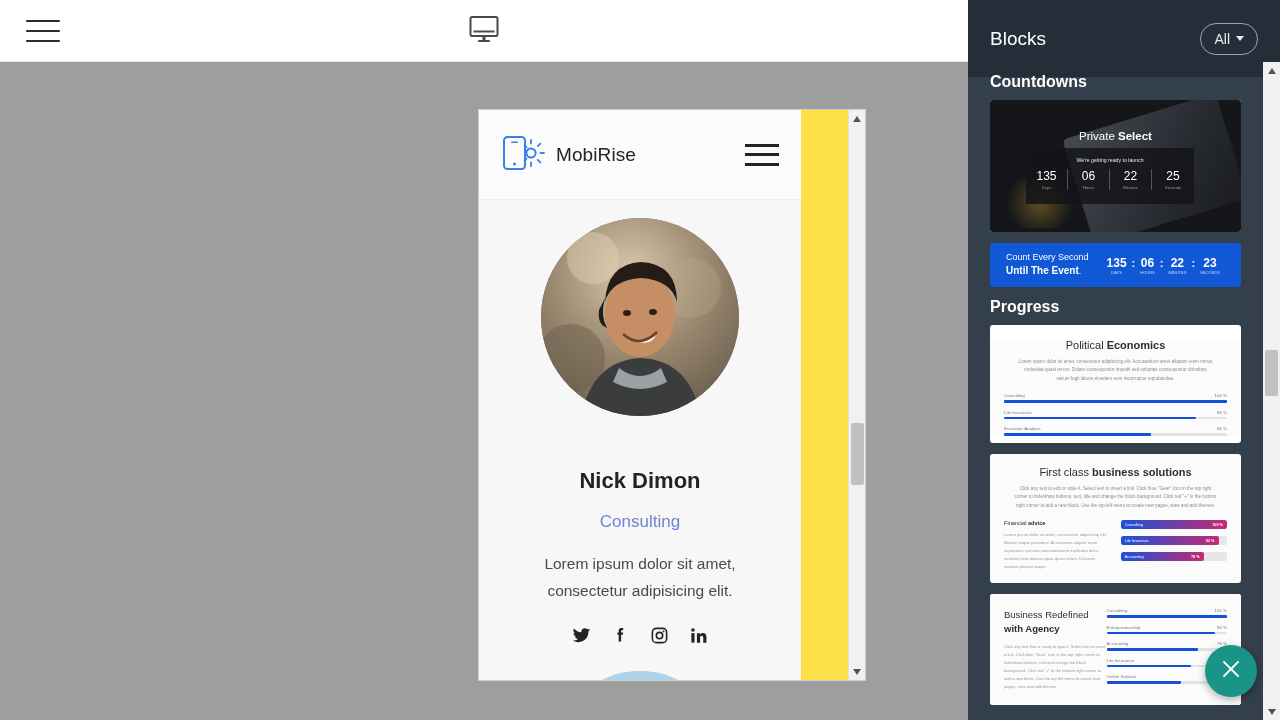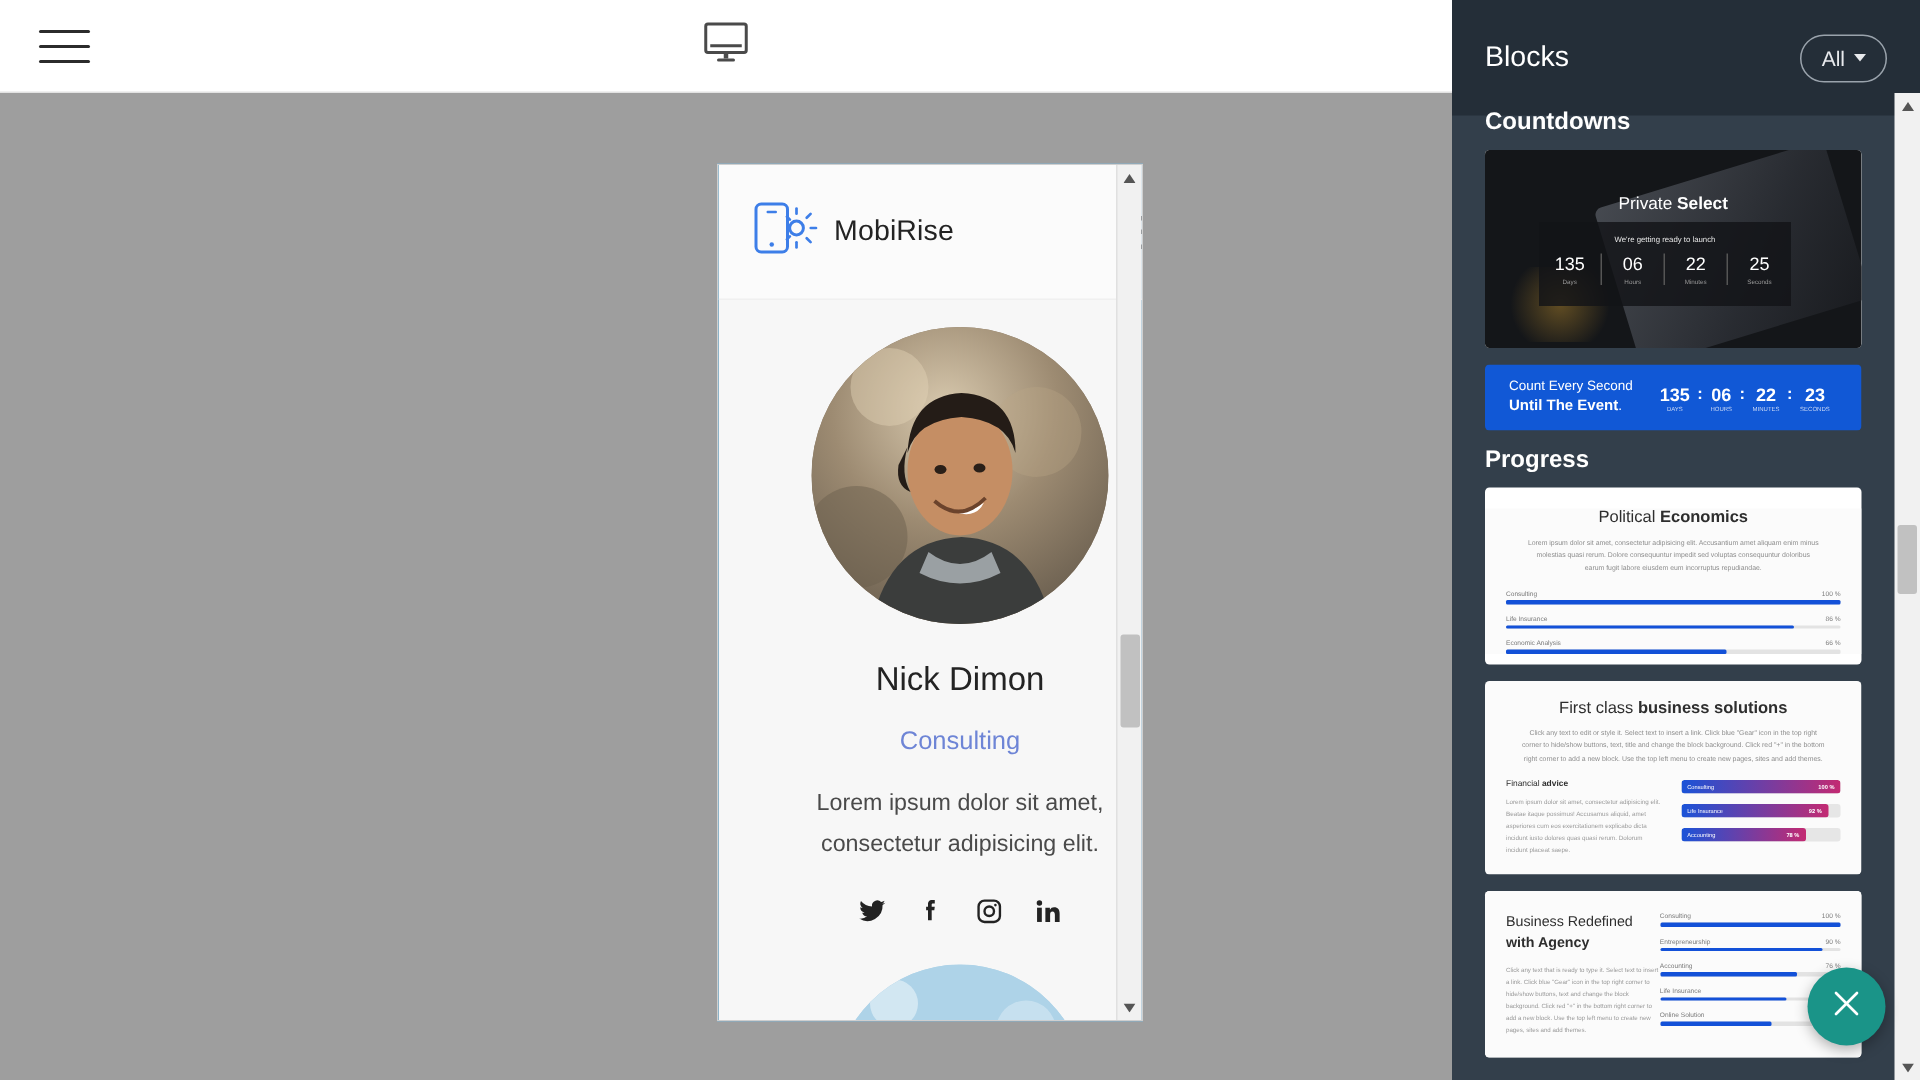--- a/index.html
+++ b/index.html
@@ -33,22 +33,22 @@
   .monitor-icon { pointer-events: auto; cursor: pointer; }
 
   
   .stage {
     position: absolute; top: 62px; left: 0;
     width: 968px; height: 658px;
     background: #9e9e9e;
   }
   .device {
     position: absolute; left: 478px; top: 47px;
-    width: 284px; height: 572px;
-    background: #0369a1;
+    width: 388px; height: 572px;
+    background: #fde047;
     border: 1px solid #cfcfcf;
     overflow: hidden;
   }
   .dev-inner {
     position: absolute; top: 0; left: 0;
     width: 322px; height: 100%;
     background: #f7f7f7;
     overflow: hidden;
   }
   .site-nav {
@@ -65,21 +65,21 @@
   .nav-burger span { display: block; height: 3px; background: #232323; }
 
   .profile { padding: 18px 24px 0; text-align: center; }
   .avatar {
     width: 198px; height: 198px; border-radius: 50%;
     margin: 0 auto; overflow: hidden;
     background: #8a7a66;
   }
   .avatar svg { display: block; }
   .p-name {
-    margin-top: 24px; font-size: 22px; color: #232323; font-weight: 400;
+    margin-top: 52px; font-size: 22px; color: #232323; font-weight: 700;
   }
   .p-role {
     margin-top: 18px; font-size: 17px; color: #6e85d6;
   }
   .p-desc {
     margin-top: 18px; font-size: 15.5px; line-height: 1.75;
     color: #4a4a4a;
   }
   .socials {
     margin-top: 22px; display: flex; justify-content: center; gap: 20px;

